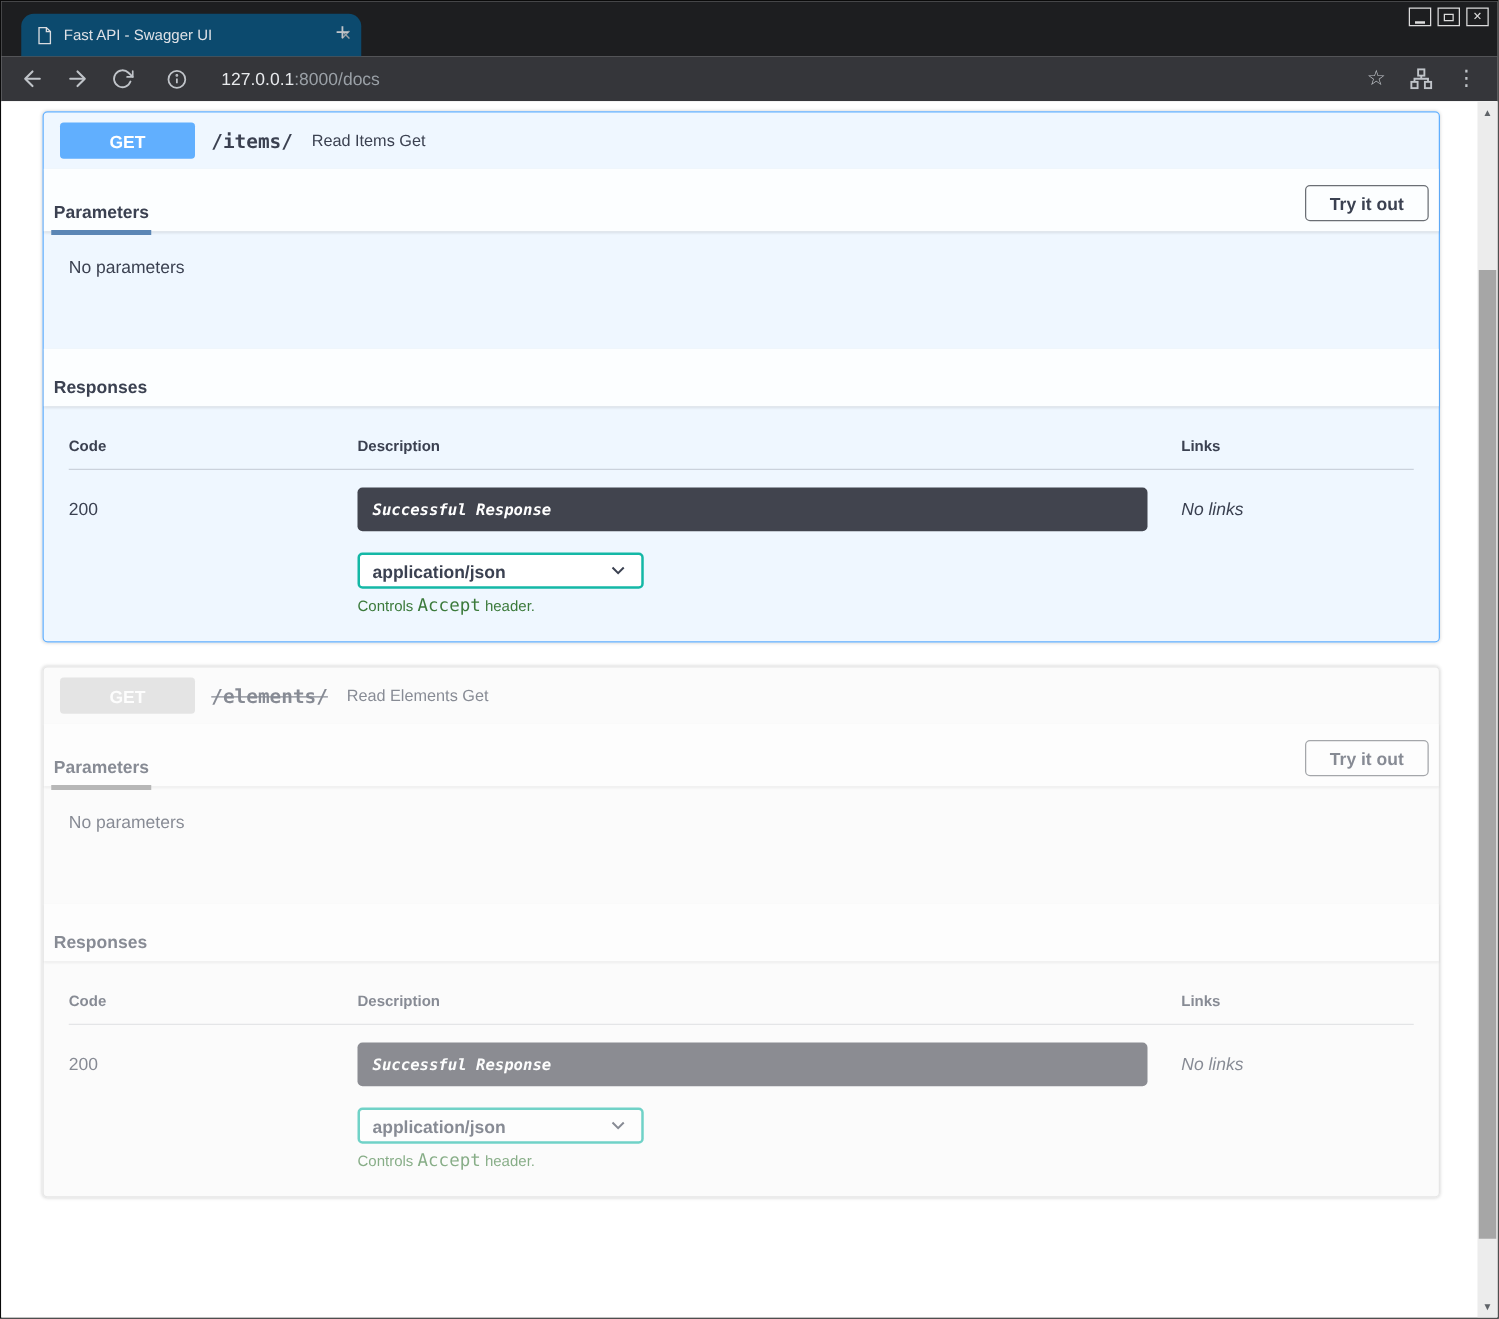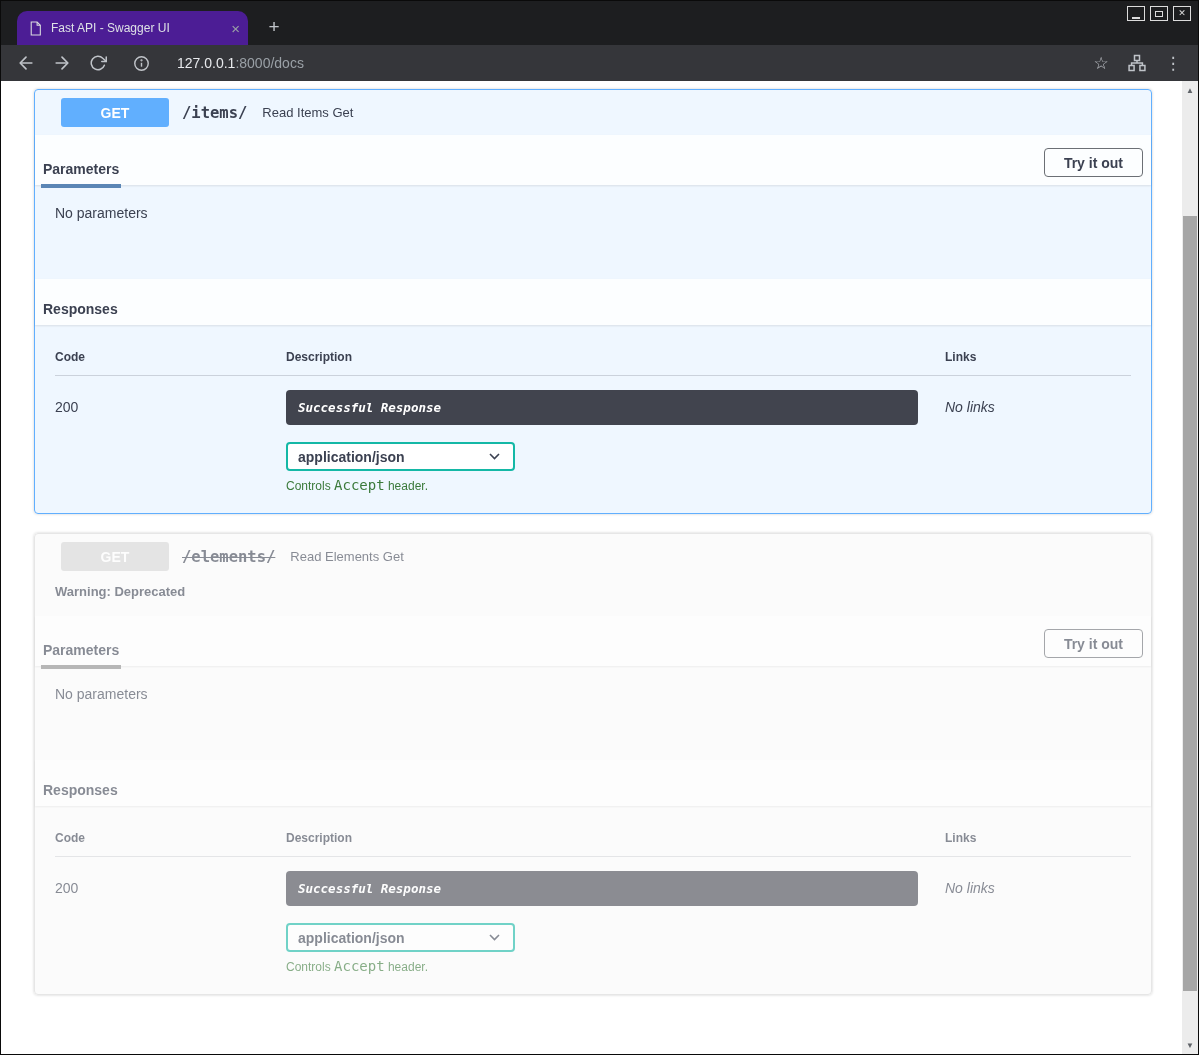--- a/index.html
+++ b/index.html
@@ -2,21 +2,21 @@
 <html><head>
 <meta charset="utf-8">
 <style>
   *{box-sizing:border-box;margin:0;padding:0}
   html,body{width:1199px;height:1055px;overflow:hidden}
   body{font-family:"Liberation Sans","DejaVu Sans",sans-serif;background:#000}
   .screen{width:1199px;height:1055px;display:flex;flex-direction:column;border:1px solid #0a0a0a;background:#fff}
 
   
   .titlebar{position:relative;height:44px;background:#1d1e20;flex:none}
-  .tab{position:absolute;left:16px;bottom:0;width:231px;height:34px;background:#4c1d95;border-radius:10px 10px 0 0;display:flex;align-items:center;gap:9px;padding:0 8px 0 12px;cursor:default}
+  .tab{position:absolute;left:16px;bottom:0;width:272px;height:34px;background:#0c4a6e;border-radius:10px 10px 0 0;display:flex;align-items:center;gap:9px;padding:0 8px 0 12px;cursor:default}
   .tab-label{flex:1;font-size:12px;color:#dee1e6;white-space:nowrap;overflow:hidden}
   .tab-close{color:#9aa0a6;font-size:15px;line-height:1;cursor:pointer}
   .new-tab{position:absolute;left:260px;bottom:5px;width:26px;height:26px;display:flex;align-items:center;justify-content:center;color:#c0c4c9;font-size:19px;border-radius:50%;cursor:pointer}
   .win-controls{position:absolute;top:5px;right:7px;display:flex;gap:5px}
   .win-btn{width:18px;height:15px;border:1px solid #dcdcdc;display:flex;align-items:center;justify-content:center;background:#1d1e20;cursor:pointer}
   .win-btn.min span{display:block;width:8px;height:2px;background:#dcdcdc;margin-top:8px}
   .win-btn.max span{display:block;width:8px;height:6px;border:1px solid #dcdcdc}
   .win-btn.close span{color:#dcdcdc;font-size:9px;line-height:1}
 
   .toolbar{height:36px;background:#35363a;display:flex;align-items:center;padding:0 10px;gap:6px;flex:none}
@@ -32,21 +32,21 @@
   .swagger{position:absolute;inset:0 16px 0 0;padding:0 30px 0 33px}
 
   .sec-head{display:flex;align-items:center;justify-content:space-between;padding:9px 10px 5px 9px;border-bottom:1px solid rgba(59,65,81,.25);cursor:pointer}
   .sec-title{font-size:24px;font-weight:700;color:#3b4151}
 
   .opblock{border-radius:4px;box-shadow:0 0 3px rgba(0,0,0,.19)}
   .opblock.get{margin-top:8px;border:1px solid #61affe;background:rgba(97,175,254,.1)}
   .opblock.deprecated{margin-top:19px;border:1px solid #e6e6e6;background:rgba(235,235,235,.18)}
   .fade{opacity:.6}
 
-  .op-summary{display:flex;align-items:center;padding:8px 26px;cursor:pointer}
+  .op-summary{display:flex;align-items:center;padding:8px 13px;cursor:pointer}
   .method-badge{width:108px;height:29px;border-radius:3px;background:#61affe;color:#fff;font-weight:700;font-size:14px;display:flex;align-items:center;justify-content:center}
   .deprecated .method-badge{background:#d6d6d6}
   .op-path{margin-left:13px;font-family:"DejaVu Sans Mono","Liberation Mono",monospace;font-size:15.5px;font-weight:700;color:#3b4151}
   .deprecated .op-path{text-decoration:line-through}
   .op-desc{margin-left:15px;font-size:13px;color:#3b4151}
   .dep-warning{padding:5px 20px 17px;font-size:13px;font-weight:700;color:#3b4151}
 
   .op-section-header{display:flex;align-items:flex-end;justify-content:space-between;min-height:50px;padding:8px 8px;background:rgba(255,255,255,.8);box-shadow:0 1px 2px rgba(0,0,0,.1)}
   .tab-title{position:relative;font-size:14px;font-weight:700;color:#3b4151}
   .tab-title::after{content:"";position:absolute;left:-2px;right:-2px;bottom:-11px;height:4px;background:#5b86b5}
@@ -203,21 +203,20 @@
         </div>
       </div>
 
       <div class="opblock deprecated">
         <div class="fade">
           <div class="op-summary">
             <span class="method-badge">GET</span>
             <span class="op-path">/elements/</span>
             <span class="op-desc">Read Elements Get</span>
           </div>
-          <div class="dep-warning">Warning: Deprecated</div>
           <div class="op-section-header">
             <span class="tab-title">Parameters</span>
             <button class="tryout-btn">Try it out</button>
           </div>
           <div class="params-body">
             <span>No parameters</span>
           </div>
           <div class="op-section-header responses-head">
             <span class="resp-title">Responses</span>
           </div>

